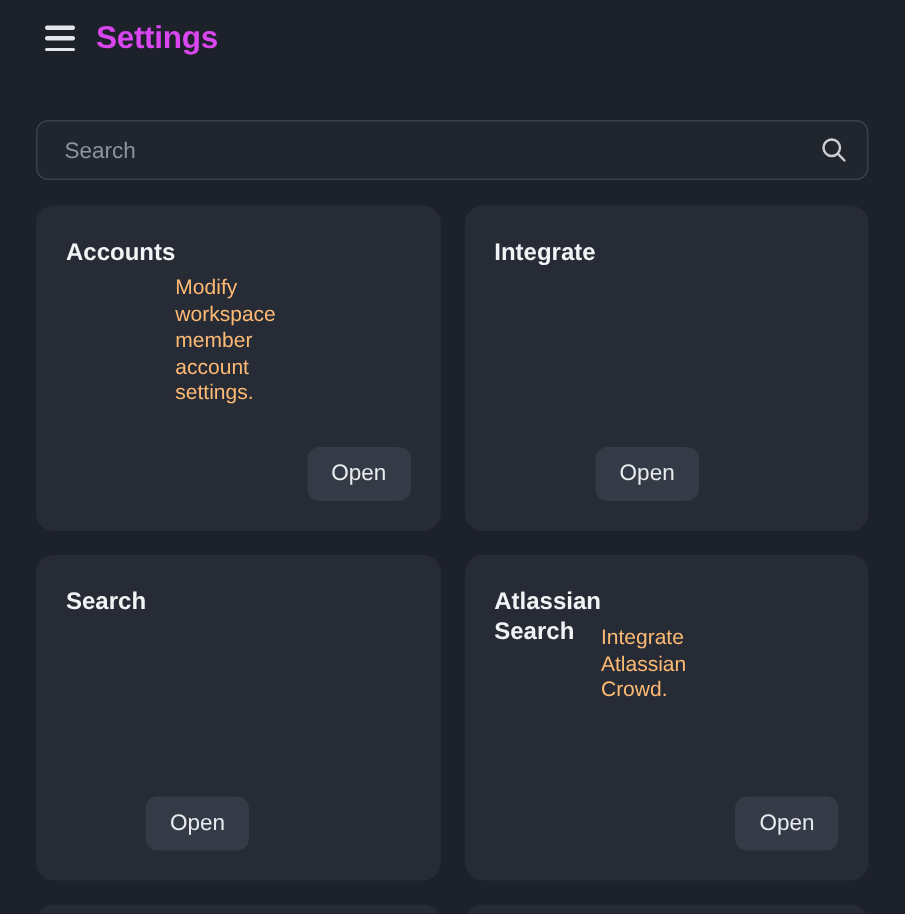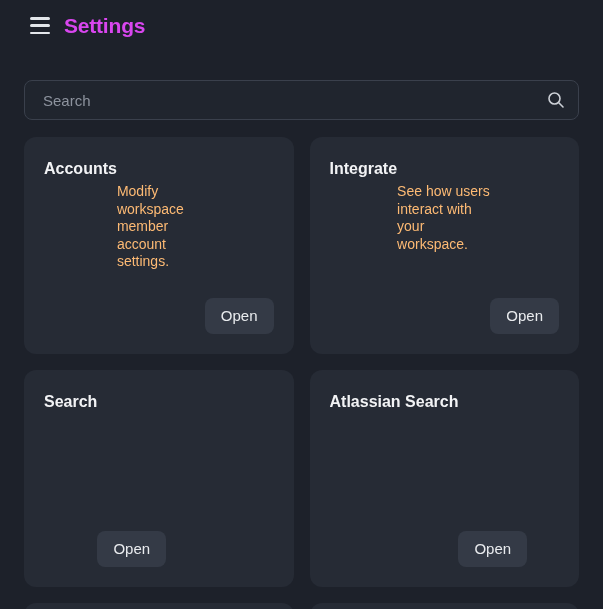--- a/index.html
+++ b/index.html
@@ -139,30 +139,30 @@
 <div class="grid">
 
   <div class="card">
     <div class="card-title">Accounts</div>
     <div class="card-desc">Modify workspace member account settings.</div>
     <button class="open-btn">Open</button>
   </div>
 
   <div class="card">
     <div class="card-title">Integrate</div>
-    <div class="card-desc">See how users interact with your workspace.</div>
     <button class="open-btn">Open</button>
   </div>
 
   <div class="card">
     <div class="card-title">Search</div>
     <button class="open-btn">Open</button>
   </div>
 
   <div class="card">
     <div class="card-title">Atlassian Search</div>
+    <div class="card-desc">Integrate Atlassian Crowd.</div>
     <button class="open-btn">Open</button>
   </div>
 
   <div class="card card--partial"></div>
   <div class="card card--partial"></div>
 
 </div>
 
 </body></html>

